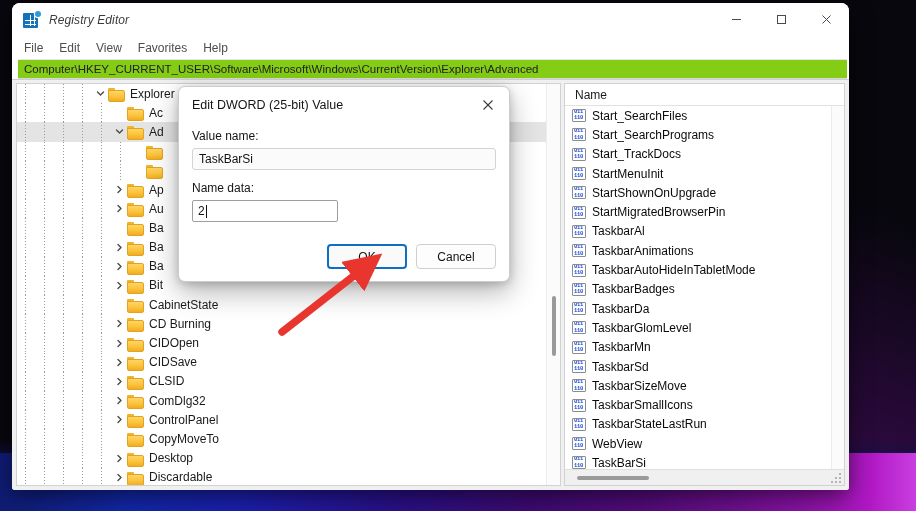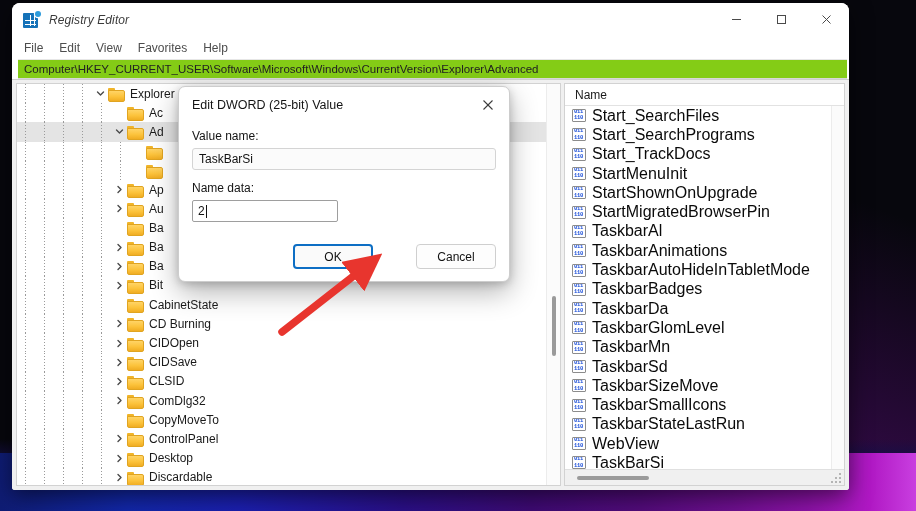--- a/index.html
+++ b/index.html
@@ -194,21 +194,21 @@
     border-bottom: 1px solid #e2e2e2;
     background: #ffffff;
     padding-left: 10px;
     font-size: 12px; color: #1a1a1a;
   }
   .value-list { flex: 1 1 auto; overflow: hidden; position: relative; }
   .value-row {
     height: 19.3px;
     display: flex; align-items: center;
     padding-left: 7px;
-    font-size: 16px; color: #0a0a0a;
+    font-size: 12px; color: #0a0a0a;
     white-space: nowrap;
   }
   .dword-icon {
     width: 14px; height: 13px; flex: 0 0 14px;
     margin-right: 6px; position: relative;
     background: #ffffff;
     border: 1px solid #8c8c8c;
     border-radius: 1px;
     overflow: hidden;
   }
@@ -331,21 +331,21 @@
   .dlg-buttons {
     position: absolute; right: 13px; bottom: 12px;
     display: flex; gap: 9px;
   }
   .dlg-btn {
     width: 80px; height: 25px;
     border: 1px solid #cfcfcf;
     border-radius: 4px;
     background: #fdfdfd;
     display: flex; align-items: center; justify-content: center;
-    font-size: 12px; color: #121212; margin-left: 34px;
+    font-size: 12px; color: #121212;
   }
   .dlg-btn.focused {
     border: 2px solid #0d6ec4;
     background: #fafafa;
   }
 
   
   #annot-arrow {
     position: absolute;
     left: 270px; top: 250px;
@@ -660,39 +660,39 @@
             <span class="tree-label">ComDlg32</span>
           </div>
           <div class="tree-row">
             <div class="indent" style="width: 95px;">
               <span class="guide" style="left: 8px;"></span>
               <span class="guide" style="left: 27px;"></span>
               <span class="guide" style="left: 46px;"></span>
               <span class="guide" style="left: 65px;"></span>
               <span class="guide" style="left: 84px;"></span>
             </div>
+            <div class="twisty">
+              <svg width="9" height="9" viewBox="0 0 9 9">
+                <polyline points="3,1.5 6,4.5 3,7.5" fill="none" stroke="currentColor" stroke-width="1.4" stroke-linecap="round" stroke-linejoin="round"></polyline>
+              </svg>
+            </div>
+            <div class="folder"></div>
+            <span class="tree-label">ControlPanel</span>
+          </div>
+          <div class="tree-row">
+            <div class="indent" style="width: 95px;">
+              <span class="guide" style="left: 8px;"></span>
+              <span class="guide" style="left: 27px;"></span>
+              <span class="guide" style="left: 46px;"></span>
+              <span class="guide" style="left: 65px;"></span>
+              <span class="guide" style="left: 84px;"></span>
+            </div>
             <div class="twisty"></div>
             <div class="folder"></div>
             <span class="tree-label">CopyMoveTo</span>
-          </div>
-          <div class="tree-row">
-            <div class="indent" style="width: 95px;">
-              <span class="guide" style="left: 8px;"></span>
-              <span class="guide" style="left: 27px;"></span>
-              <span class="guide" style="left: 46px;"></span>
-              <span class="guide" style="left: 65px;"></span>
-              <span class="guide" style="left: 84px;"></span>
-            </div>
-            <div class="twisty">
-              <svg width="9" height="9" viewBox="0 0 9 9">
-                <polyline points="3,1.5 6,4.5 3,7.5" fill="none" stroke="currentColor" stroke-width="1.4" stroke-linecap="round" stroke-linejoin="round"></polyline>
-              </svg>
-            </div>
-            <div class="folder"></div>
-            <span class="tree-label">ControlPanel</span>
           </div>
           <div class="tree-row">
             <div class="indent" style="width: 95px;">
               <span class="guide" style="left: 8px;"></span>
               <span class="guide" style="left: 27px;"></span>
               <span class="guide" style="left: 46px;"></span>
               <span class="guide" style="left: 65px;"></span>
               <span class="guide" style="left: 84px;"></span>
             </div>
             <div class="twisty">

